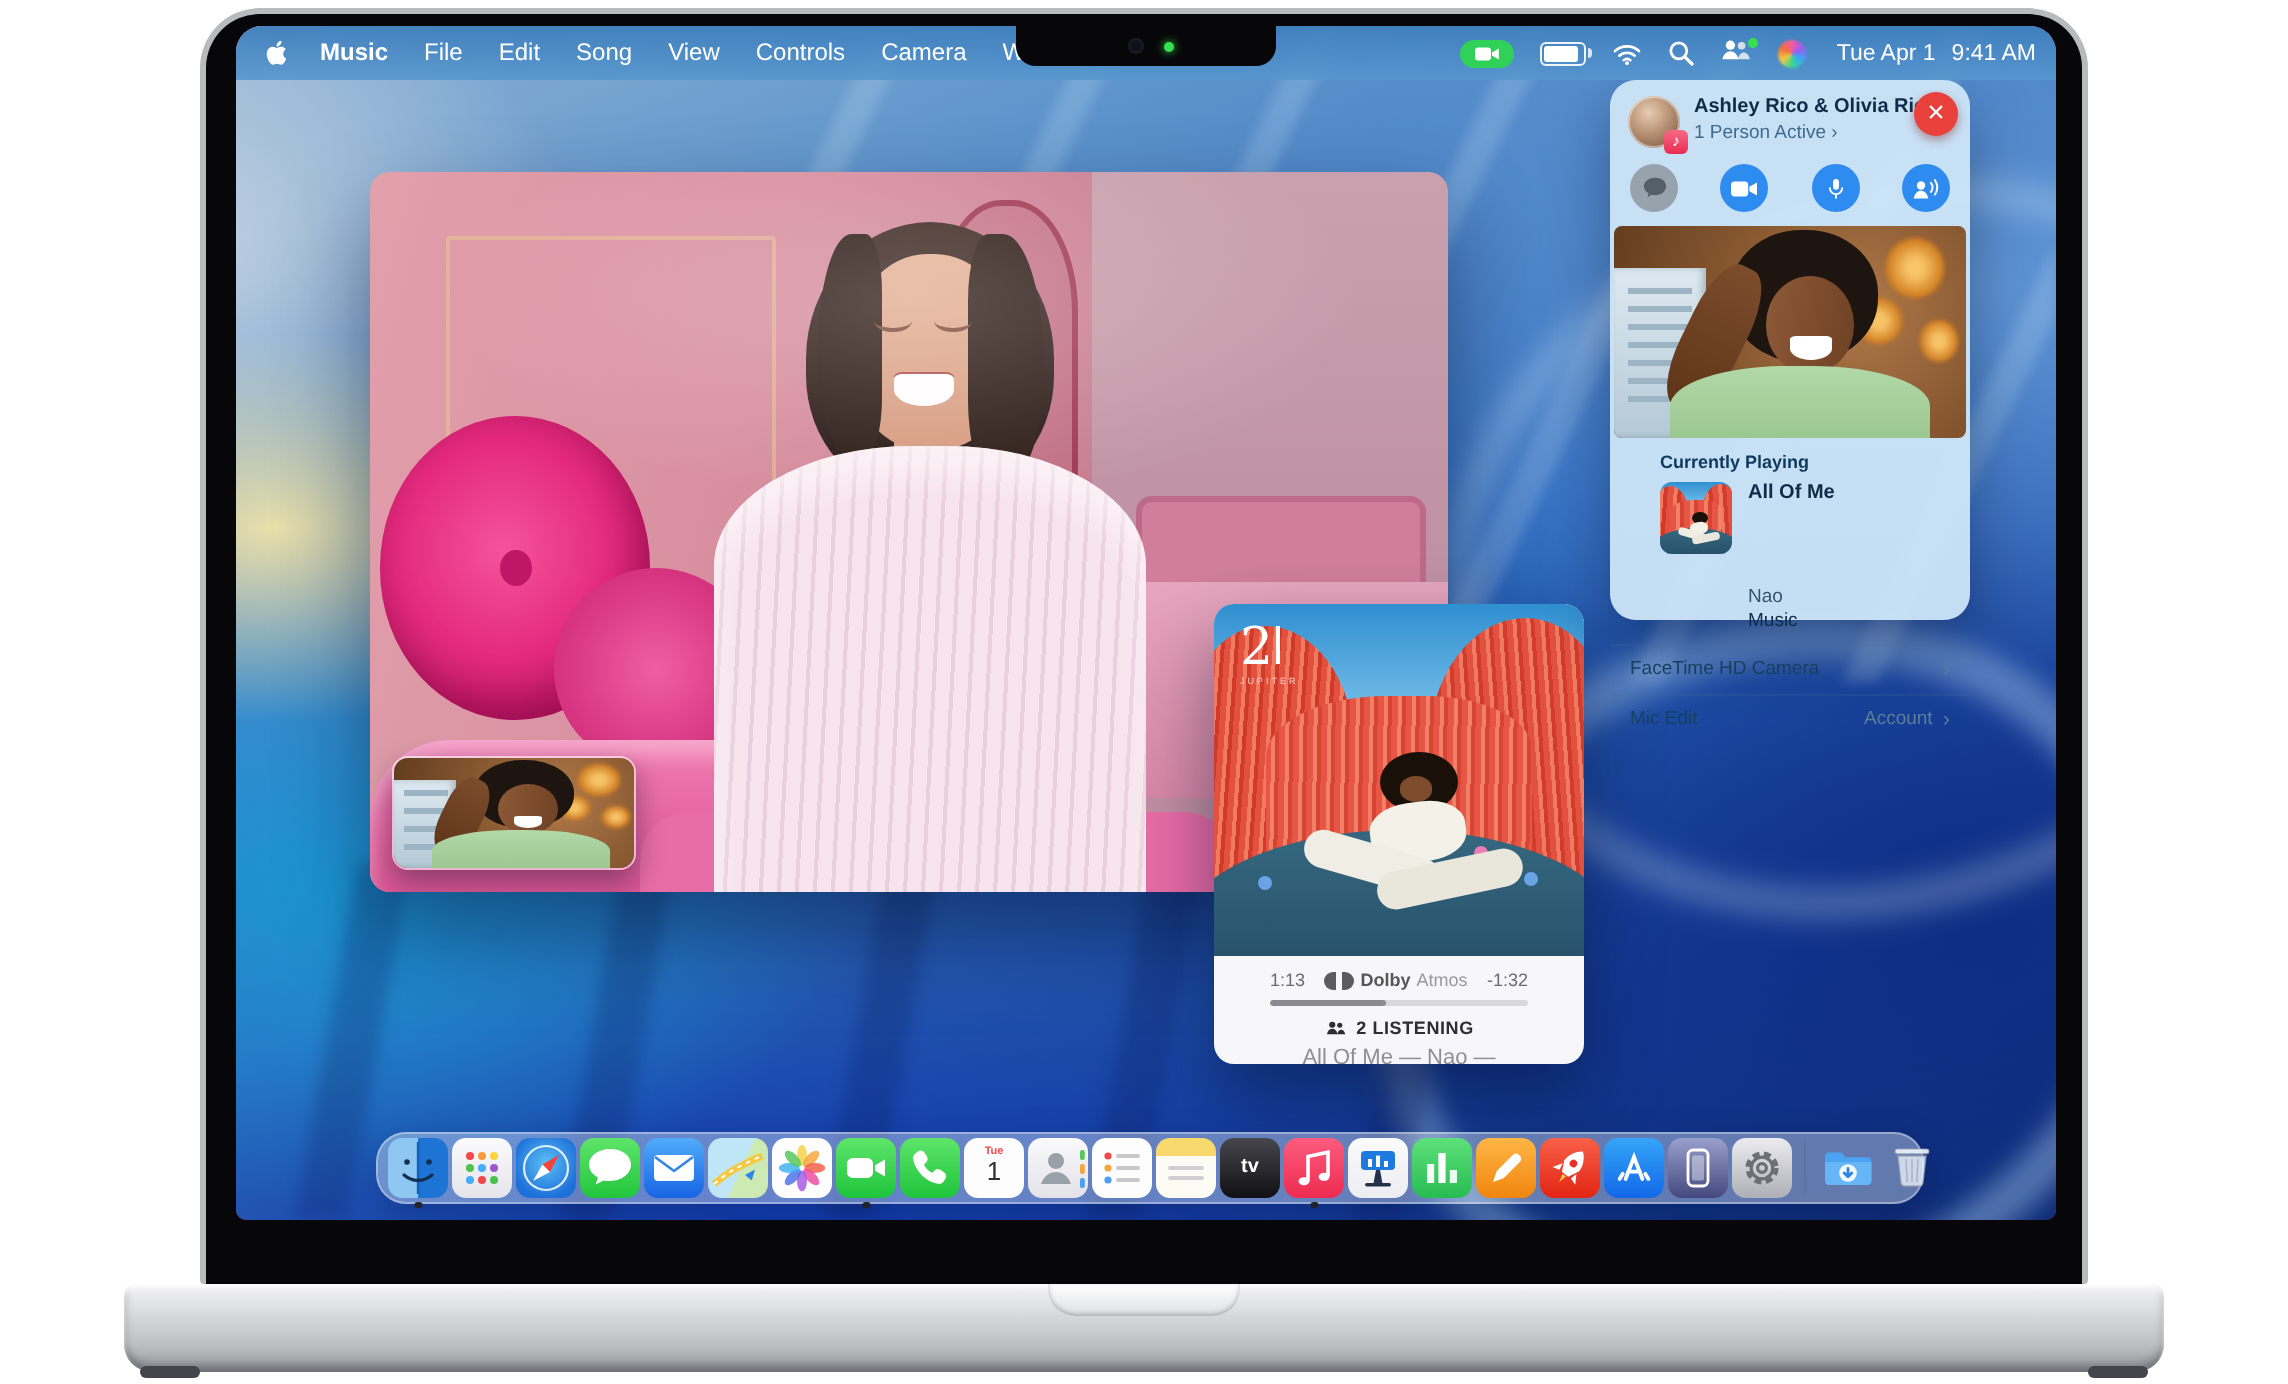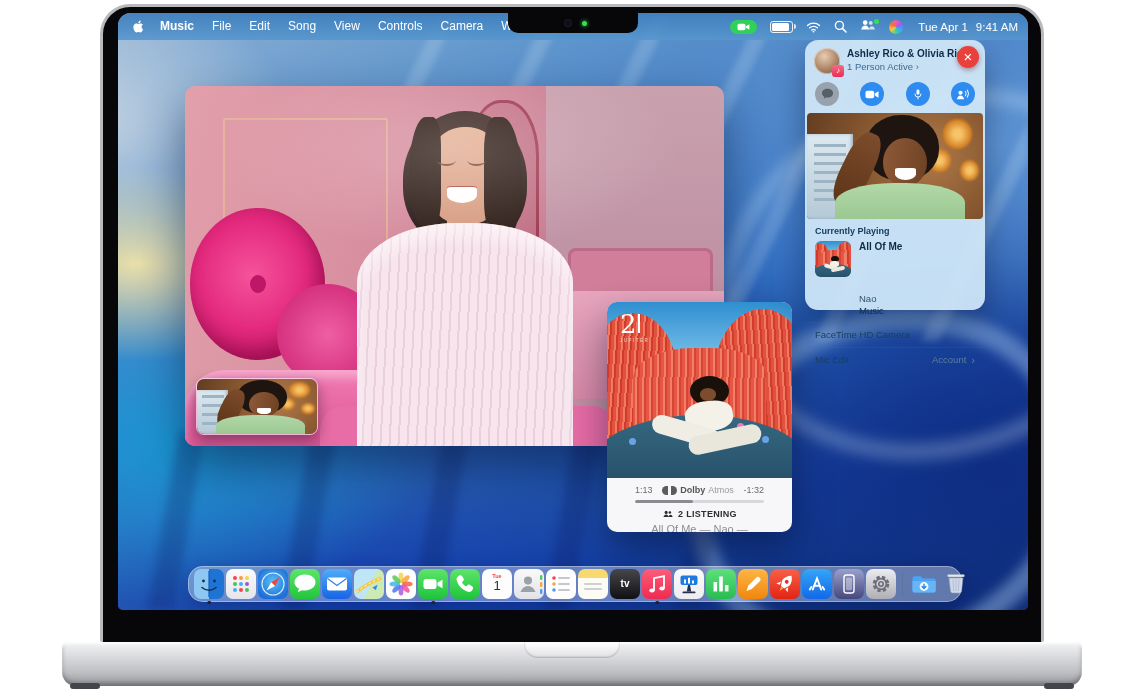--- a/index.html
+++ b/index.html
@@ -131,21 +131,21 @@
   .avatar .badge{position:absolute;right:-4px;bottom:-3px;width:12px;height:12px;border-radius:3px;background:linear-gradient(#f86a84,#e92e52);color:#fff;font-size:8px;line-height:12px;text-align:center;}
   .w-names{margin-left:7px;min-width:0;}
   .w-title{font-size:10px;font-weight:bold;color:#0e2c48;white-space:nowrap;}
   .w-sub{font-size:9.5px;color:#3e6a90;margin-top:2px;white-space:nowrap;}
   .w-close{position:absolute;right:6px;top:6px;width:22px;height:22px;border-radius:50%;background:#e8413c;color:#fff;font-size:15px;line-height:21px;text-align:center;box-shadow:0 2px 5px rgba(120,10,10,.4);}
   .w-btns{display:flex;justify-content:space-between;padding:3px 10px 7px;}
   .wbtn{width:24px;height:24px;border-radius:50%;display:flex;align-items:center;justify-content:center;}
   .wbtn.gray{background:#97a2ac;}
   .wbtn.blue{background:#2e8cf0;}
   .w-thumb{position:relative;margin:0 2px;height:106px;border-radius:4px;overflow:hidden;}
-  .w-sect{padding:7px 10px 5px;}
+  .w-sect{padding:7px 25px 5px;}
   .w-label{font-size:9px;font-weight:bold;color:#0e3a5e;}
   .w-song{display:flex;margin-top:5px;gap:8px;}
   .jart.mini{width:36px;height:36px;border-radius:6px;flex:0 0 auto;}
   .w-song-t{font-size:10px;font-weight:bold;color:#0e2c48;line-height:1.2;}
   .w-song-a{font-size:9.5px;color:#33536d;line-height:1.25;margin-top:40px;}
   .w-song-m{font-size:9.5px;color:#0e2c48;line-height:1.25;}
   .w-row{display:flex;align-items:center;padding:6px 10px;border-top:1px solid rgba(70,110,150,.22);font-size:9.5px;color:#16405f;}
   .w-row .val{margin-left:auto;color:#5c7d96;}
   .w-row .chev{color:#5c7d96;margin-left:5px;font-size:11px;}
   .w-row:first-of-type{border-top:none;}

